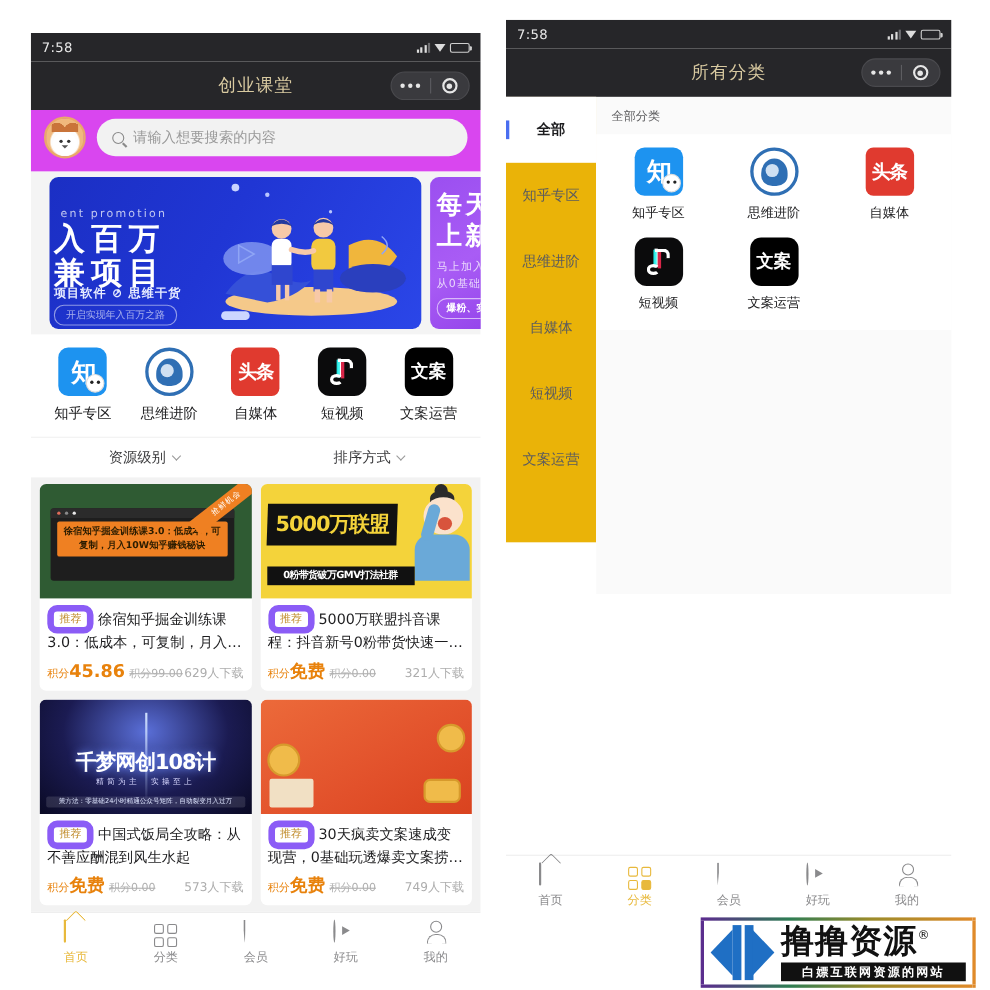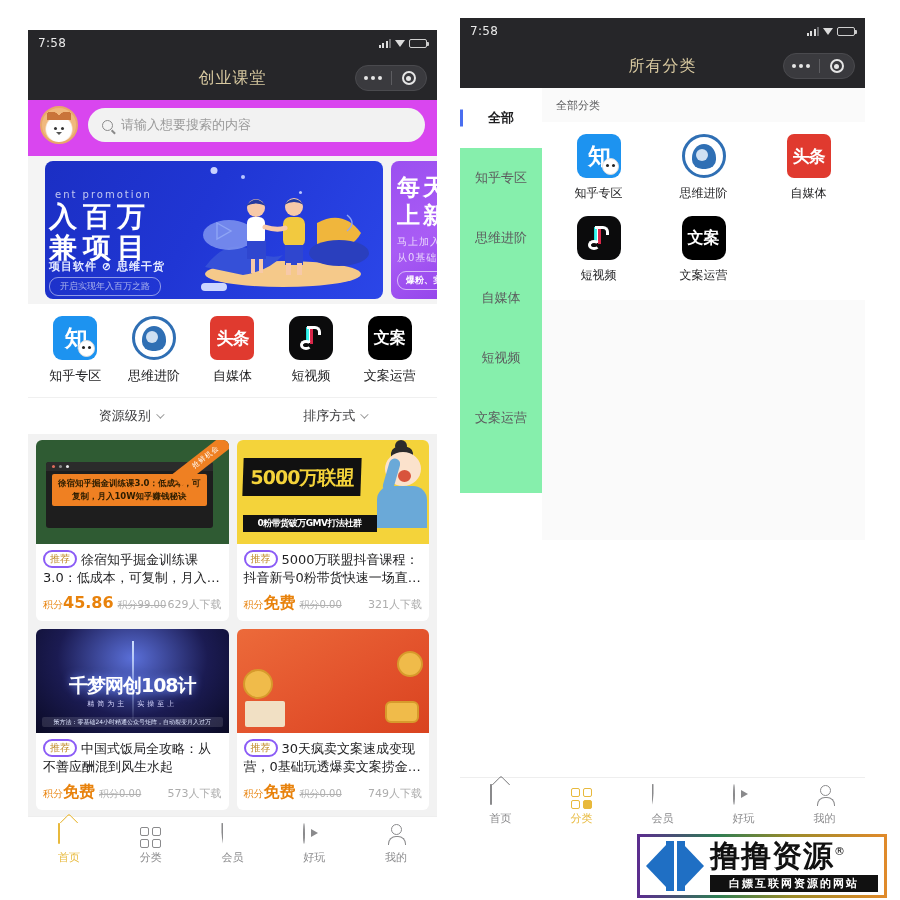--- a/index.html
+++ b/index.html
@@ -160,21 +160,21 @@
   .chev { width:6px;height:6px;border-right:1.4px solid #9a9a9a;border-bottom:1.4px solid #9a9a9a;
           transform: rotate(45deg) translateY(-2px); }
 
   
   .grid { background:#f2f2f2; padding: 6px 8px; display:grid;
           grid-template-columns: 1fr 1fr; gap: 8px; }
   .card { background:#fff; border-radius:6px; overflow:hidden; }
   .thumb { height: 104px; position: relative; overflow:hidden; }
   .p-title { font-size: 13px; line-height: 1.42; color:#1d1d1f; padding: 6px 7px 0 7px;
              display:-webkit-box; -webkit-line-clamp:2; -webkit-box-orient:vertical; overflow:hidden; }
-  .badge { display:inline-block; border:2px solid #8b5cf6; color:#c08b2a; font-size:10px;
+  .badge { display:inline-block; border:6px solid #8b5cf6; color:#c08b2a; font-size:10px;
            border-radius:9px; padding: 0 5px; margin-right:4px; vertical-align: 2px; }
   .p-foot { display:flex; align-items: baseline; padding: 5px 7px 7px 7px; }
   .price-u { font-size: 10px; color:#e8820c; }
   .price { font-size: 16px; font-weight:700; color:#e8820c; }
   .price-old { font-size: 10px; color:#b0b0b0; text-decoration: line-through; margin-left: 4px; }
   .dl { margin-left:auto; font-size: 11px; color:#adadad; }
 
   
   .th-a { background:#2f5b33; }
   .th-a .win { position:absolute; left:10px; top:22px; right:16px; bottom:16px;
@@ -265,21 +265,21 @@
   .ti-play:after{content:'';position:absolute;left:7px;top:5px;width:0;height:0;
              border-left:7px solid #8a8a8c;border-top:4px solid transparent;border-bottom:4px solid transparent;}
   .ti-user { width:22px;height:20px;margin:3px auto 0;position:relative; }
   .ti-user:before{content:'';position:absolute;left:6px;top:0;width:9px;height:9px;border-radius:50%;
              border:1.7px solid #8a8a8c;}
   .ti-user:after{content:'';position:absolute;left:3px;top:12px;width:16px;height:8px;
              border:1.7px solid #8a8a8c;border-bottom:none;border-radius:8px 8px 0 0;}
 
   
   .rp-body { display:flex; height: 405px; background: #ffffff; }
-  .rp-side { width: 82px; background:#86efac; }
+  .rp-side { width: 82px; background:#eab308; }
   .side-item { height: 60px; display:flex; align-items:center; justify-content:center;
                font-size: 13px; color:#5c5c5e; position: relative; }
   .side-item.active { background:#ffffff; color:#1d1d1f; font-weight:700; }
   .side-item.active:before { content:''; position:absolute; left:0; top:50%;
                transform:translateY(-50%); width:3px; height:17px; background:#4a6ef0; }
   .rp-main { flex:1; background:#fafafa; padding: 10px 0 0 0; }
   .rp-head { font-size:11px; color:#5c5c5e; padding: 0 0 9px 14px; }
   .rp-card { background:#fff; padding: 12px 4px 16px 4px; }
   .rp-grid { display:grid; grid-template-columns: repeat(3, 1fr); row-gap: 14px; }
   .rp-cell { display:flex; flex-direction:column; align-items:center; gap:7px; }

